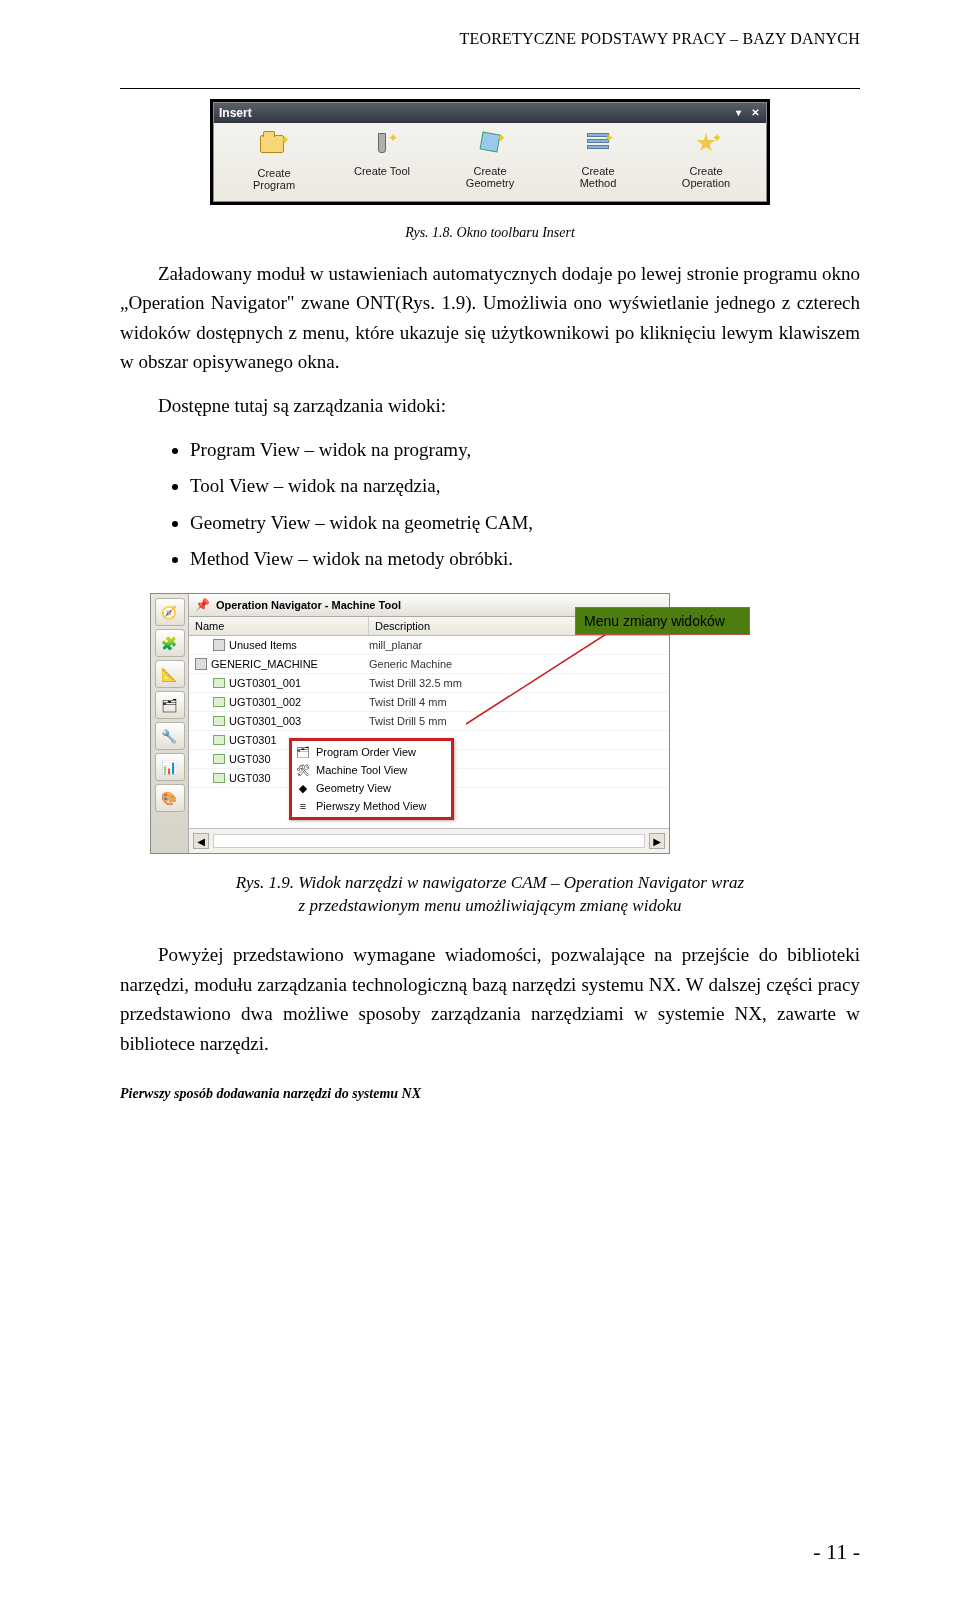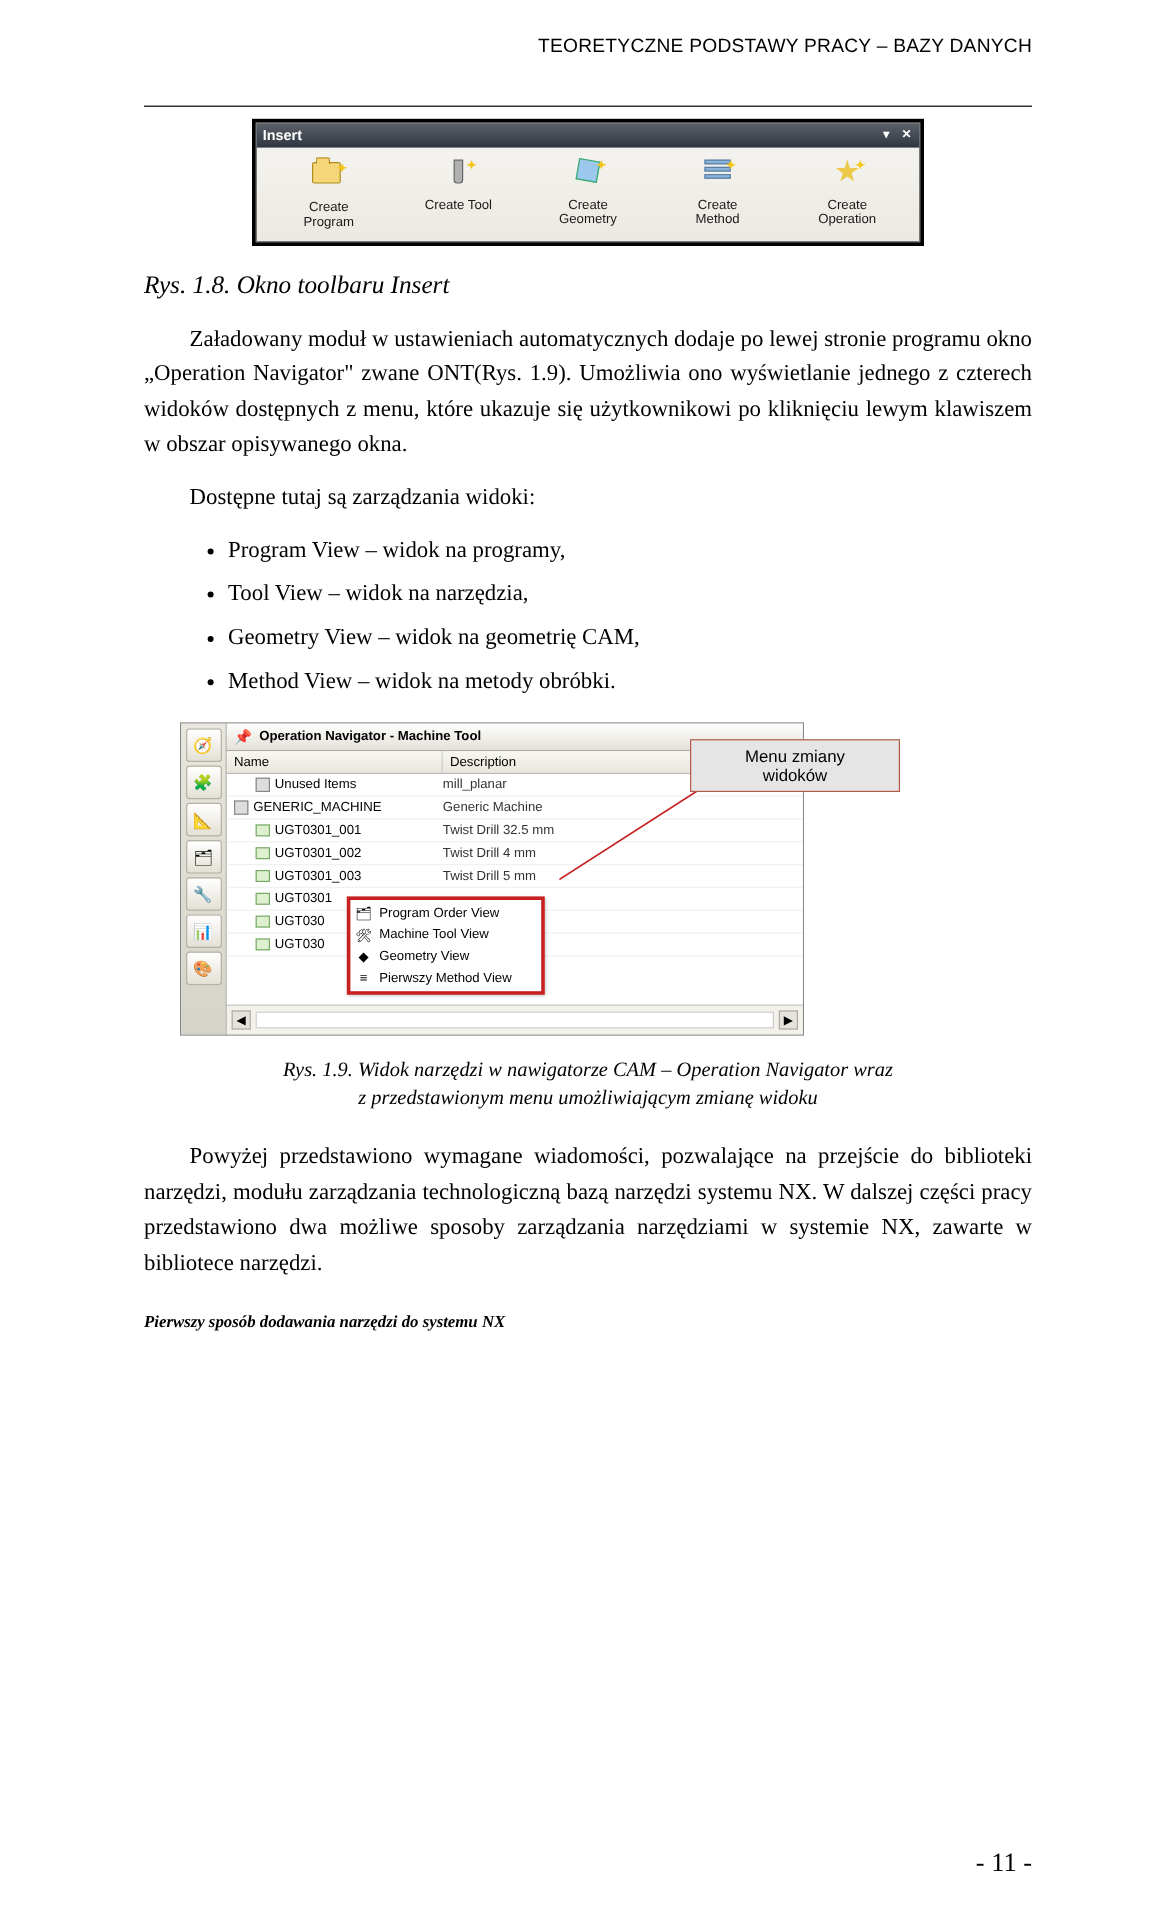--- a/index.html
+++ b/index.html
@@ -12,21 +12,21 @@
     width: 960px;
   }
   .page {
     width: 960px;
     padding: 30px 100px 60px 120px;
     position: relative;
     min-height: 1607px;
   }
   .header-right {
     text-align: right;
-    font-family: Liberation Sans, sans-serif;
+    font-family: Liberation Serif, serif;
     font-size: 16px;
     margin-bottom: 40px;
     letter-spacing: 0.2px;
   }
   .hr-line {
     border: none;
     border-top: 1px solid #000;
     margin: 2px 0 0 0;
   }
 
@@ -94,23 +94,23 @@
   .pg-folder { width:24px; height:18px; background:#f5d77a; border:1px solid #b08b1a; border-radius:2px; margin-top:6px; position:relative; }
   .pg-folder::before { content:""; position:absolute; top:-5px; left:2px; width:10px; height:5px; background:#f5d77a; border:1px solid #b08b1a; border-bottom:none; border-radius:2px 2px 0 0; }
   .tool-bit { width:8px; height:20px; background:#b0b0b0; border:1px solid #666; margin:4px auto 0; border-radius:0 0 3px 3px; }
   .geo-cube { width:18px; height:18px; background:#9dc8ee; border:1px solid #3a6; transform:rotate(10deg); margin:4px auto; }
   .method-rows { width:22px; height:20px; margin:4px auto; }
   .method-rows div { height:4px; background:#8bb3d9; margin-bottom:2px; border:1px solid #5a7fa3; }
   .op-star { width:20px; height:20px; background:#edc94a; clip-path: polygon(50% 0,61% 35%,98% 35%,68% 57%,79% 91%,50% 70%,21% 91%,32% 57%,2% 35%,39% 35%); margin:4px auto; }
 
   
   .caption {
-    text-align: left;
+    text-align: center;
     font-style: italic;
-    font-size: 21px;
+    font-size: 14px;
     margin: 10px 0 18px 0;
   }
   .body-text {
     font-size: 19px;
     line-height: 1.55;
     text-align: justify;
     margin: 0 0 14px 0;
   }
   .body-text.indent { text-indent: 38px; }
   ul.doc-list {
@@ -217,26 +217,26 @@
   }
   .scroll-btn { width:16px; height:16px; background:#e6e4da; border:1px solid #aaa; display:flex; align-items:center; justify-content:center; font-size:10px; }
   .scroll-track { flex:1; height:14px; background:#fff; border:1px solid #ccc; }
 
   
   .annotation {
     position: absolute;
     top: 14px;
     right: -80px;
     width: 175px;
-    background: #e5e5e5;
+    background: #4d7c0f;
     border: 1px solid #b05c48;
-    padding: 5px 24px;
+    padding: 5px 8px;
     font-family: Arial, sans-serif;
     font-size: 14px;
-    text-align: center;
+    text-align: left;
     z-index: 10;
   }
   .anno-line {
     position: absolute;
     top: 36px;
     left: 316px;
     width: 150px;
     height: 100px;
     pointer-events: none;
     z-index: 4;

